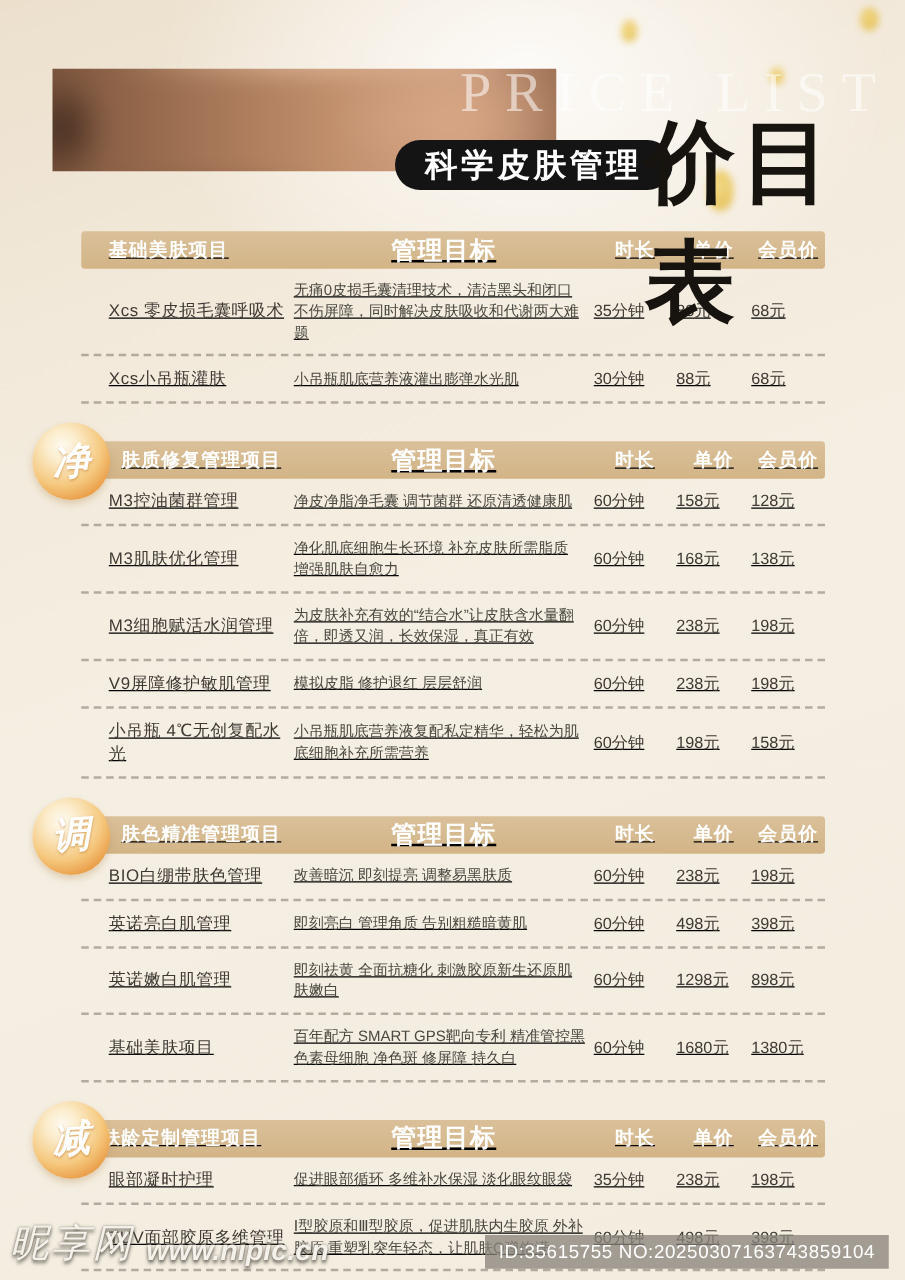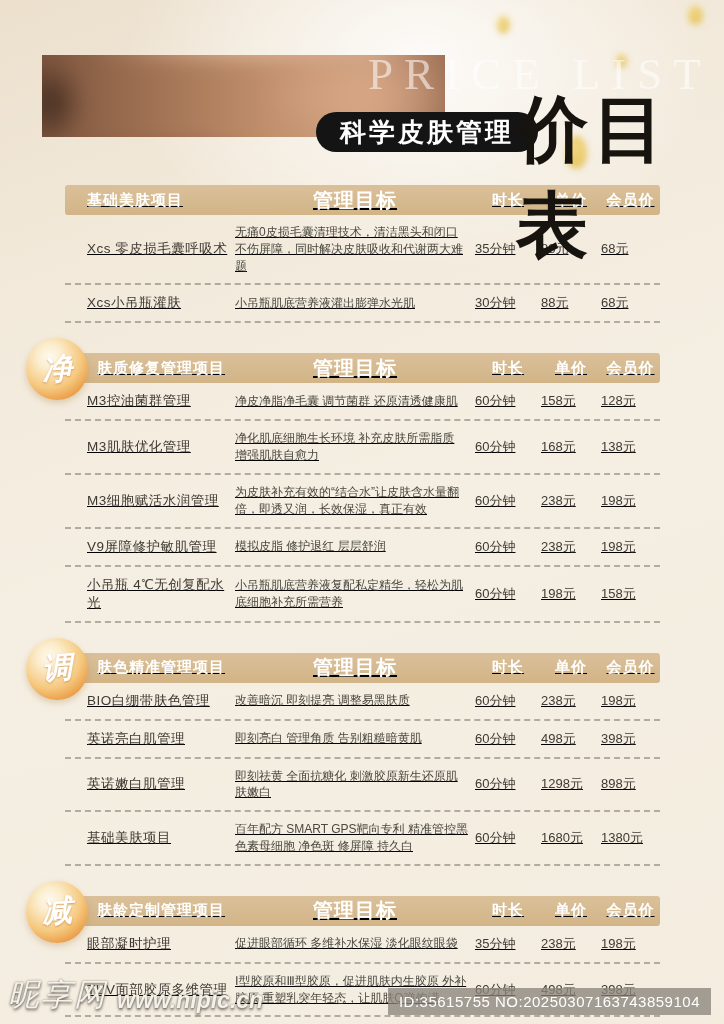--- a/index.html
+++ b/index.html
@@ -193,21 +193,21 @@
         <div class="cell c">1680元</div>
         <div class="cell c">1380元</div>
       </div>
     </section>
 
     <section class="svc">
       <div class="badge">
           <span>减</span>
         </div>
       <div class="bar">
-        <div class="t" style="padding-left:32px;">肤龄定制管理项目</div>
+        <div class="t" style="padding-left:16px;">肤龄定制管理项目</div>
         <div class="g">管理目标</div>
         <div class="c">时长</div>
         <div class="c">单价</div>
         <div class="c">会员价</div>
       </div>
       <div class="row">
         <div class="cell name">眼部凝时护理</div>
         <div class="cell goal">促进眼部循环 多维补水保湿 淡化眼纹眼袋</div>
         <div class="cell c">35分钟</div>
         <div class="cell c">238元</div>

